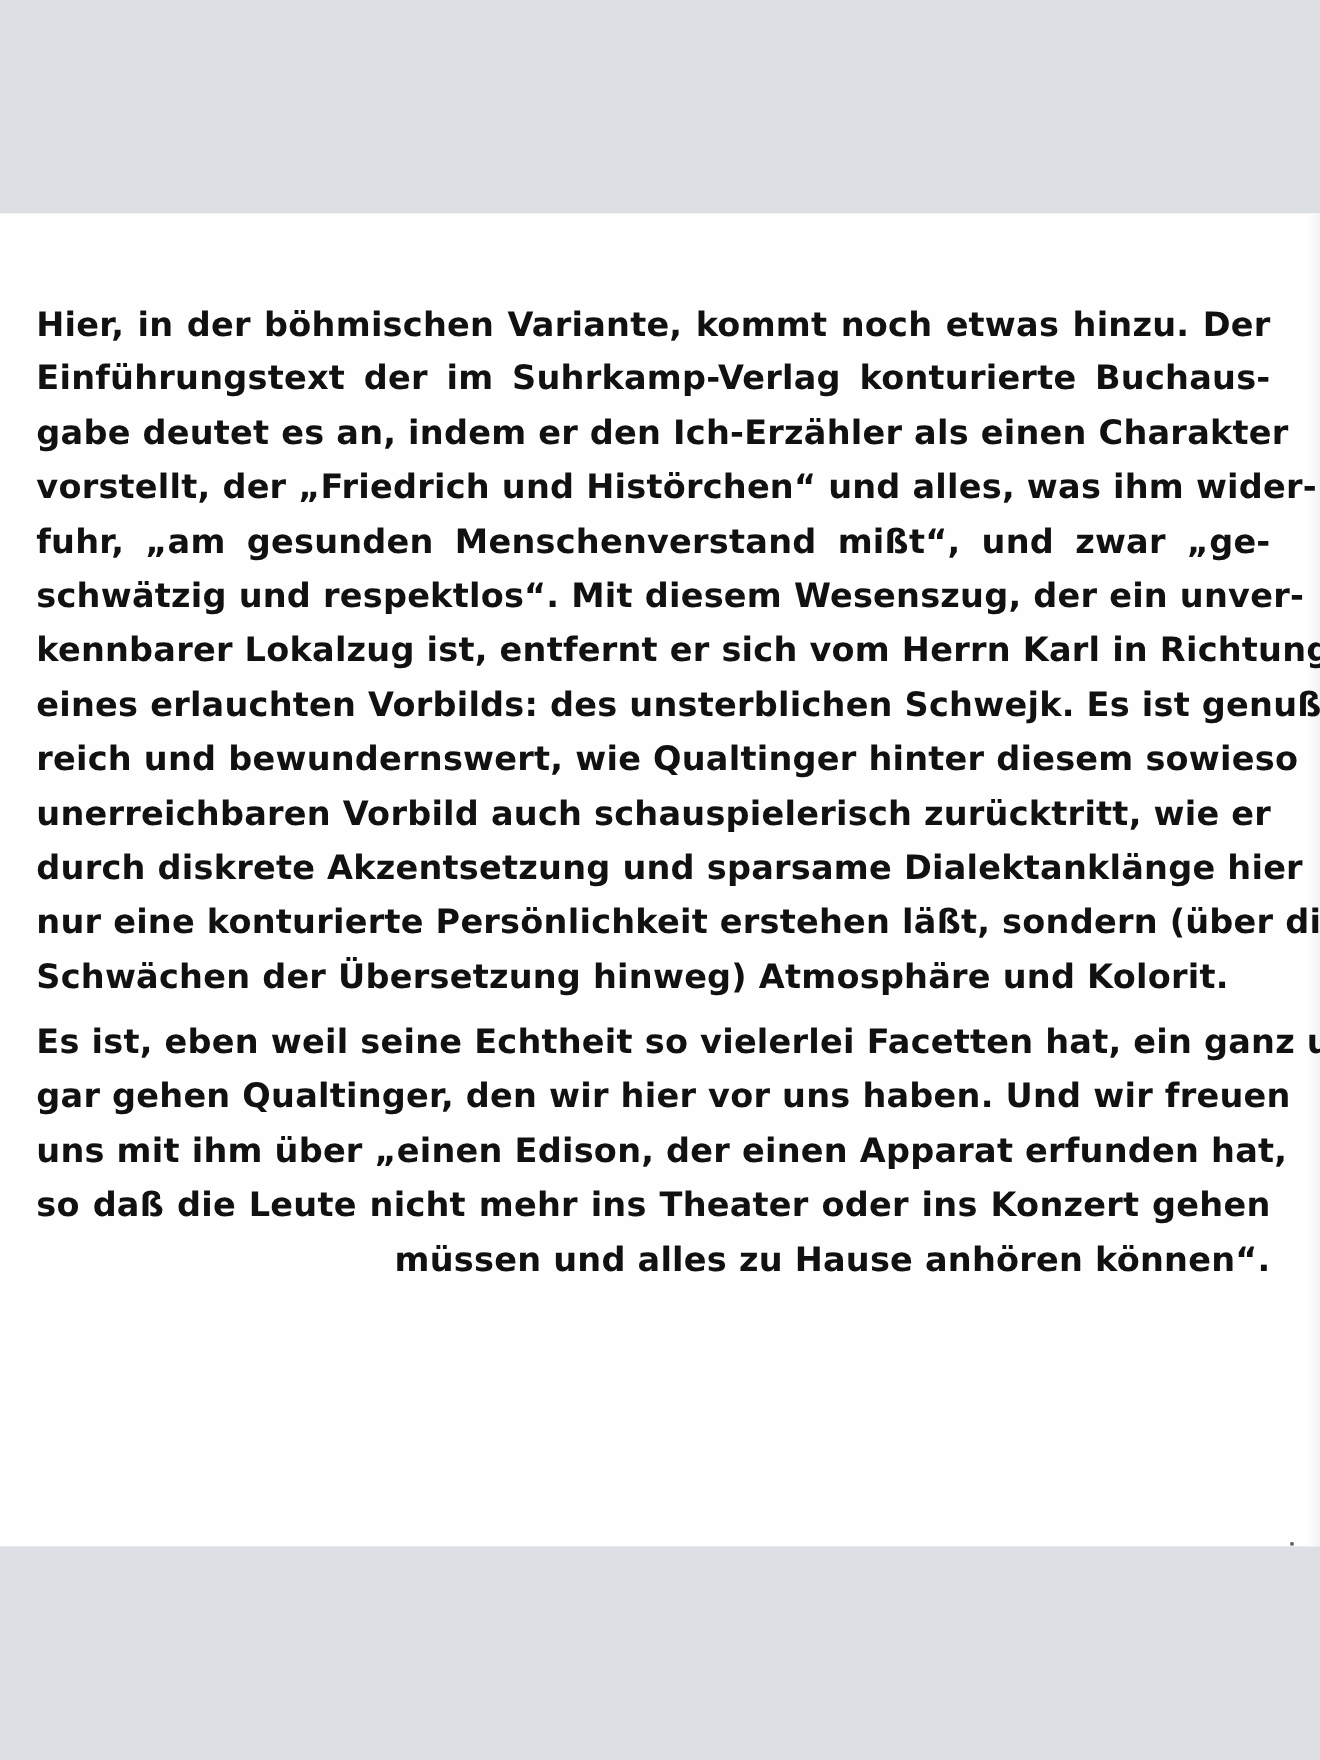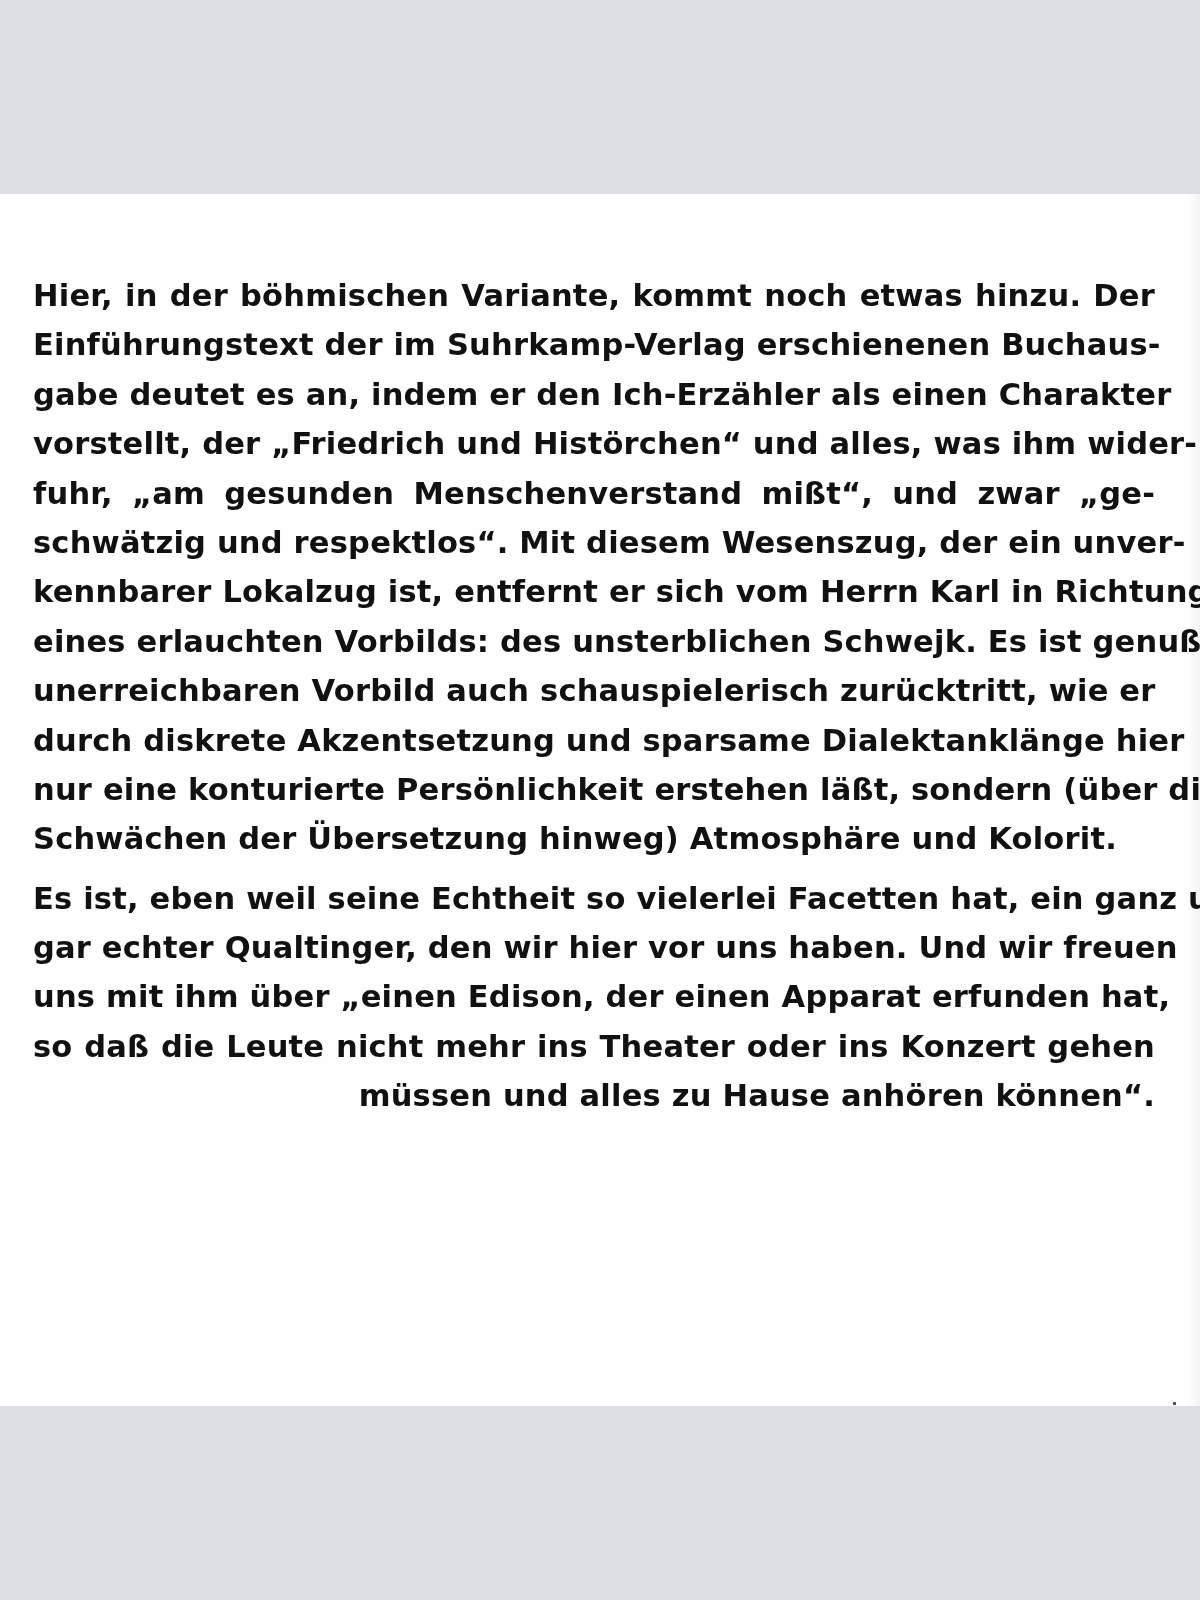--- a/index.html
+++ b/index.html
@@ -83,38 +83,39 @@
 <body>
 
 <div class="band-top"></div>
 
 <div class="page">
   <div class="page-edge"></div>
 
   <div class="text-block">
     <div>
       <span class="line">Hier, in der böhmischen Variante, kommt noch etwas hinzu. Der</span>
-      <span class="line">Einführungstext der im Suhrkamp-Verlag erschienenen Buchaus-</span>
+      <span class="line">Einführungstext der im Suhrkamp-Verlag konturierte Buchaus-</span>
       <span class="line">gabe deutet es an, indem er den Ich-Erzähler als einen Charakter</span>
       <span class="line">vorstellt, der „Friedrich und Histörchen“ und alles, was ihm wider-</span>
       <span class="line">fuhr, „am gesunden Menschenverstand mißt“, und zwar „ge-</span>
       <span class="line">schwätzig und respektlos“. Mit diesem Wesenszug, der ein unver-</span>
       <span class="line">kennbarer Lokalzug ist, entfernt er sich vom Herrn Karl in Richtung</span>
       <span class="line">eines erlauchten Vorbilds: des unsterblichen Schwejk. Es ist genuß-</span>
+      <span class="line">reich und bewundernswert, wie Qualtinger hinter diesem sowieso</span>
       <span class="line">unerreichbaren Vorbild auch schauspielerisch zurücktritt, wie er</span>
       <span class="line">durch diskrete Akzentsetzung und sparsame Dialektanklänge hier</span>
       <span class="line">nur eine konturierte Persönlichkeit erstehen läßt, sondern (über die</span>
       <span class="line last">Schwächen der Übersetzung hinweg) Atmosphäre und Kolorit.</span>
     </div>
 
     <div class="para-gap"></div>
 
     <div>
       <span class="line">Es ist, eben weil seine Echtheit so vielerlei Facetten hat, ein ganz und</span>
-      <span class="line">gar echter Qualtinger, den wir hier vor uns haben. Und wir freuen</span>
+      <span class="line">gar gehen Qualtinger, den wir hier vor uns haben. Und wir freuen</span>
       <span class="line">uns mit ihm über „einen Edison, der einen Apparat erfunden hat,</span>
       <span class="line">so daß die Leute nicht mehr ins Theater oder ins Konzert gehen</span>
       <div class="sig-line">
         <span>müssen und alles zu Hause anhören können“.</span>
       </div>
     </div>
   </div>
 
   <div class="scan-speck"></div>
 </div>

